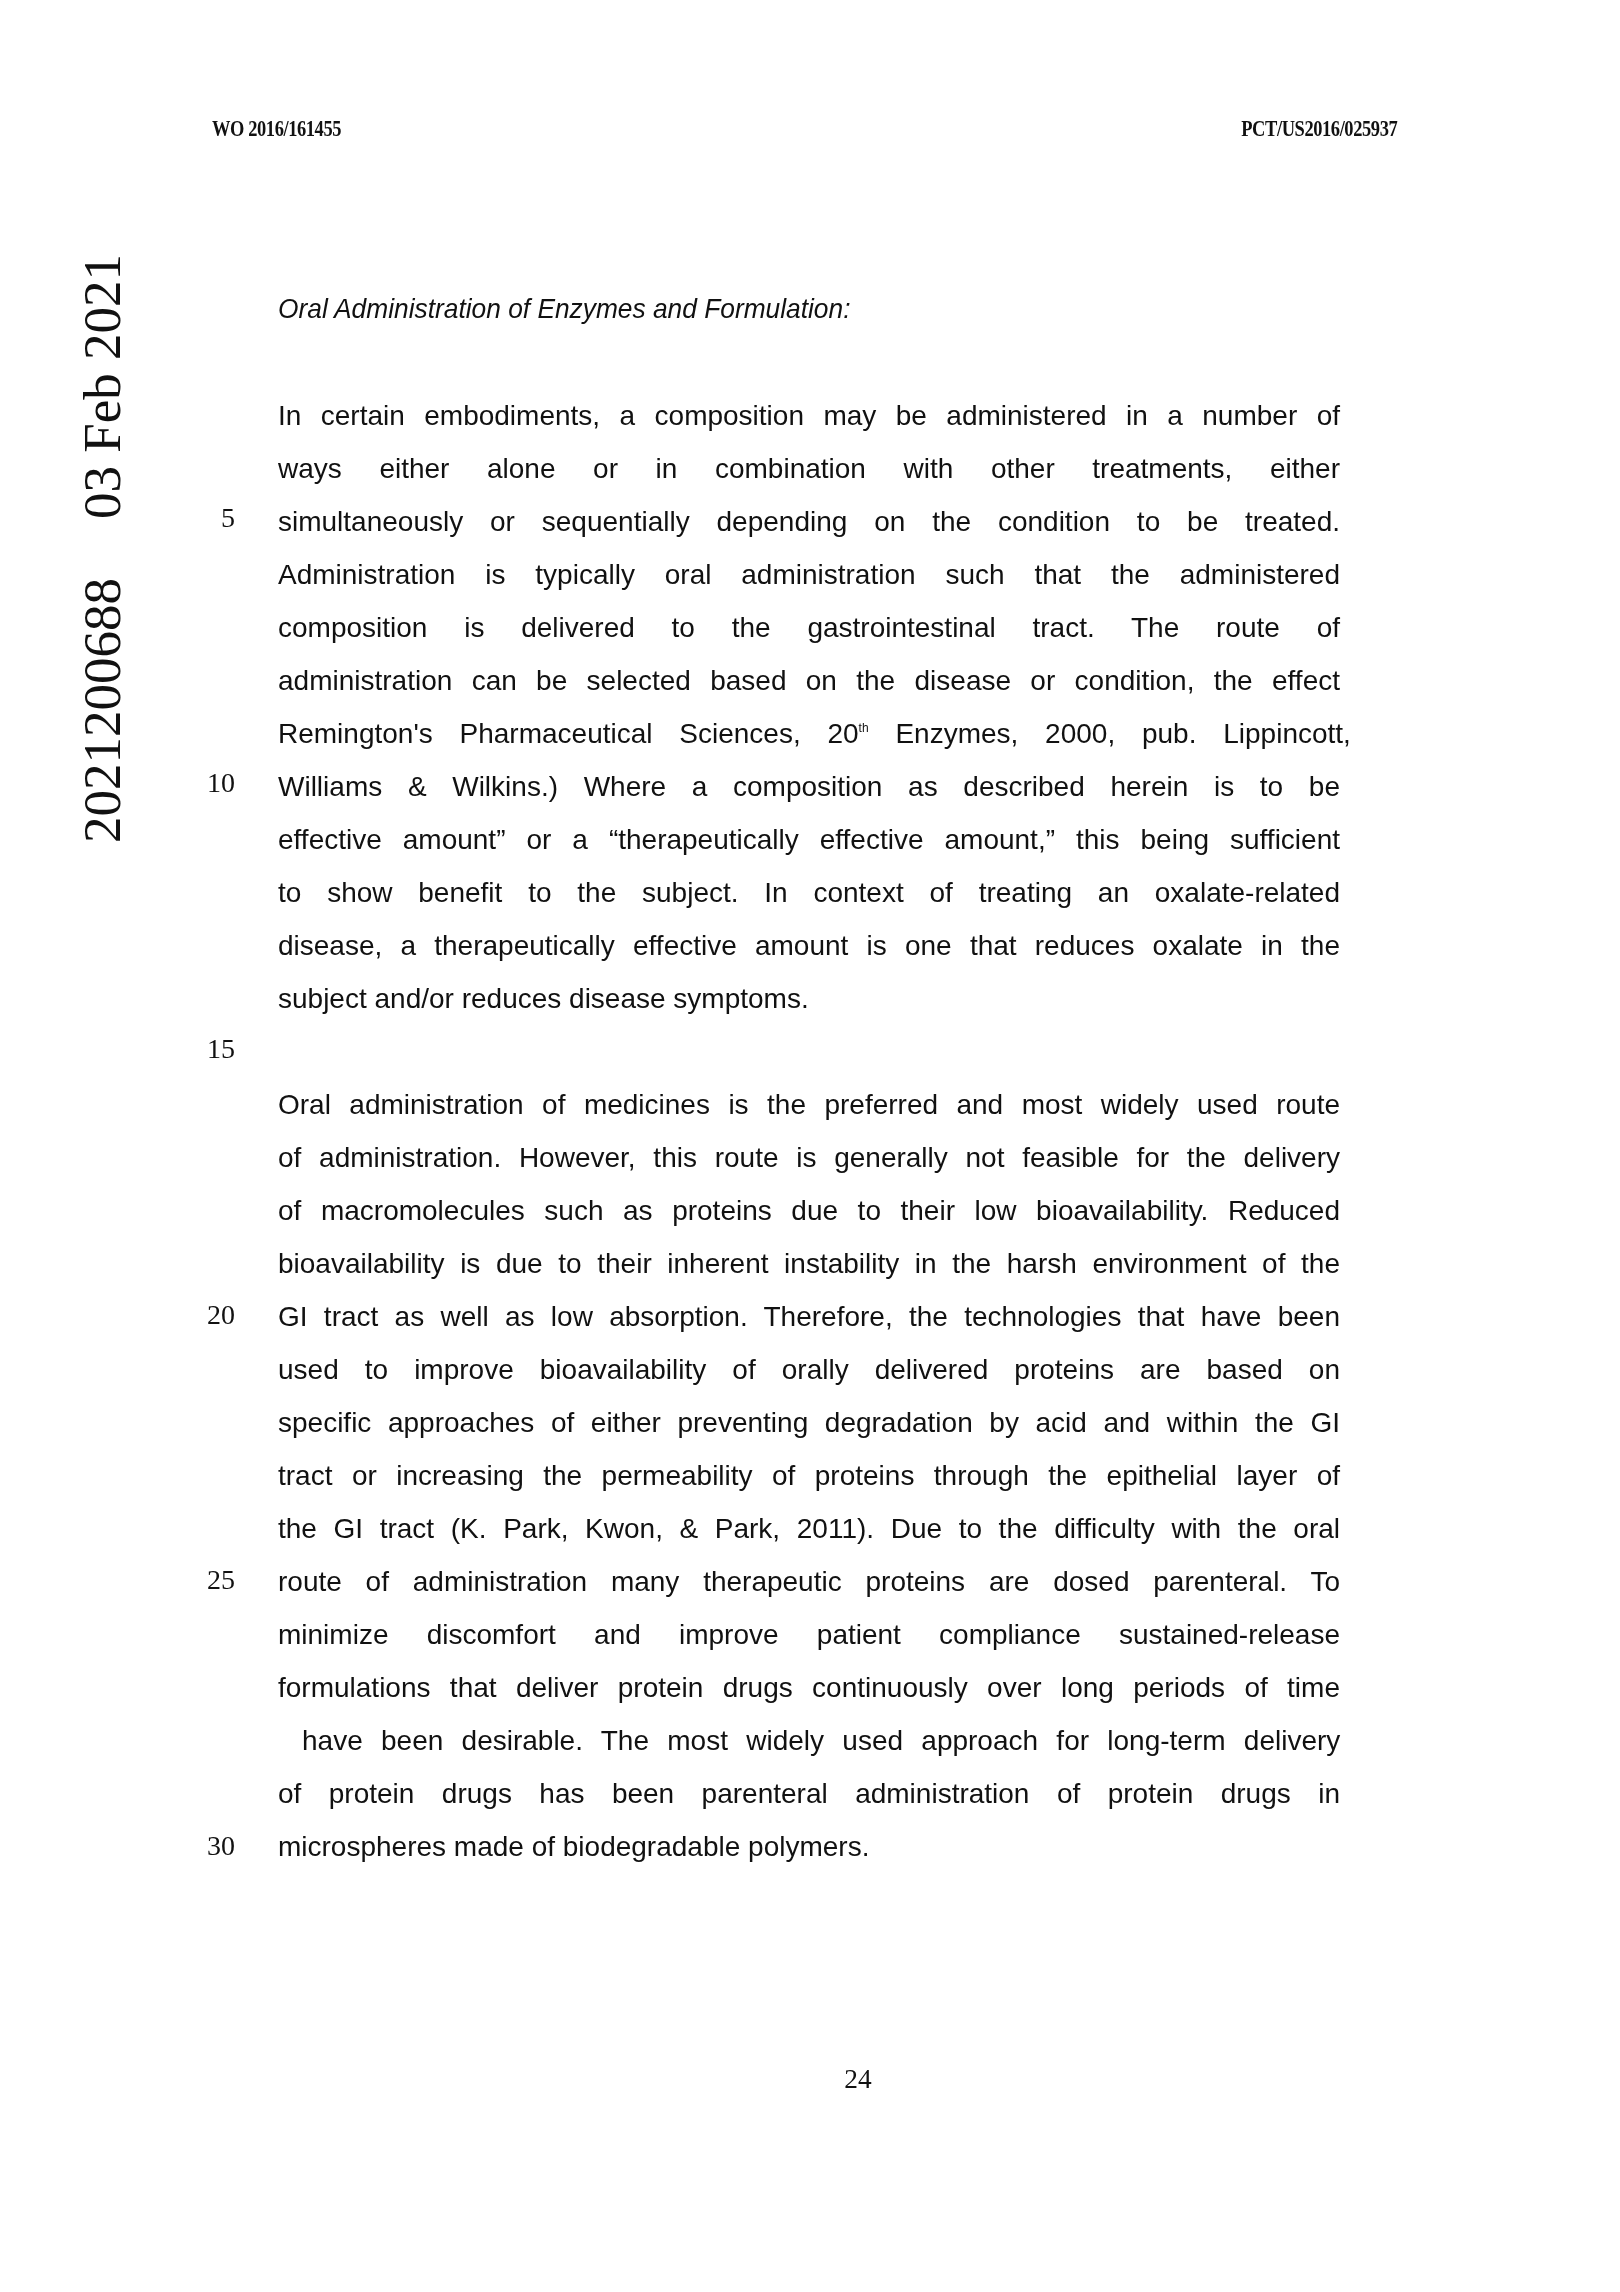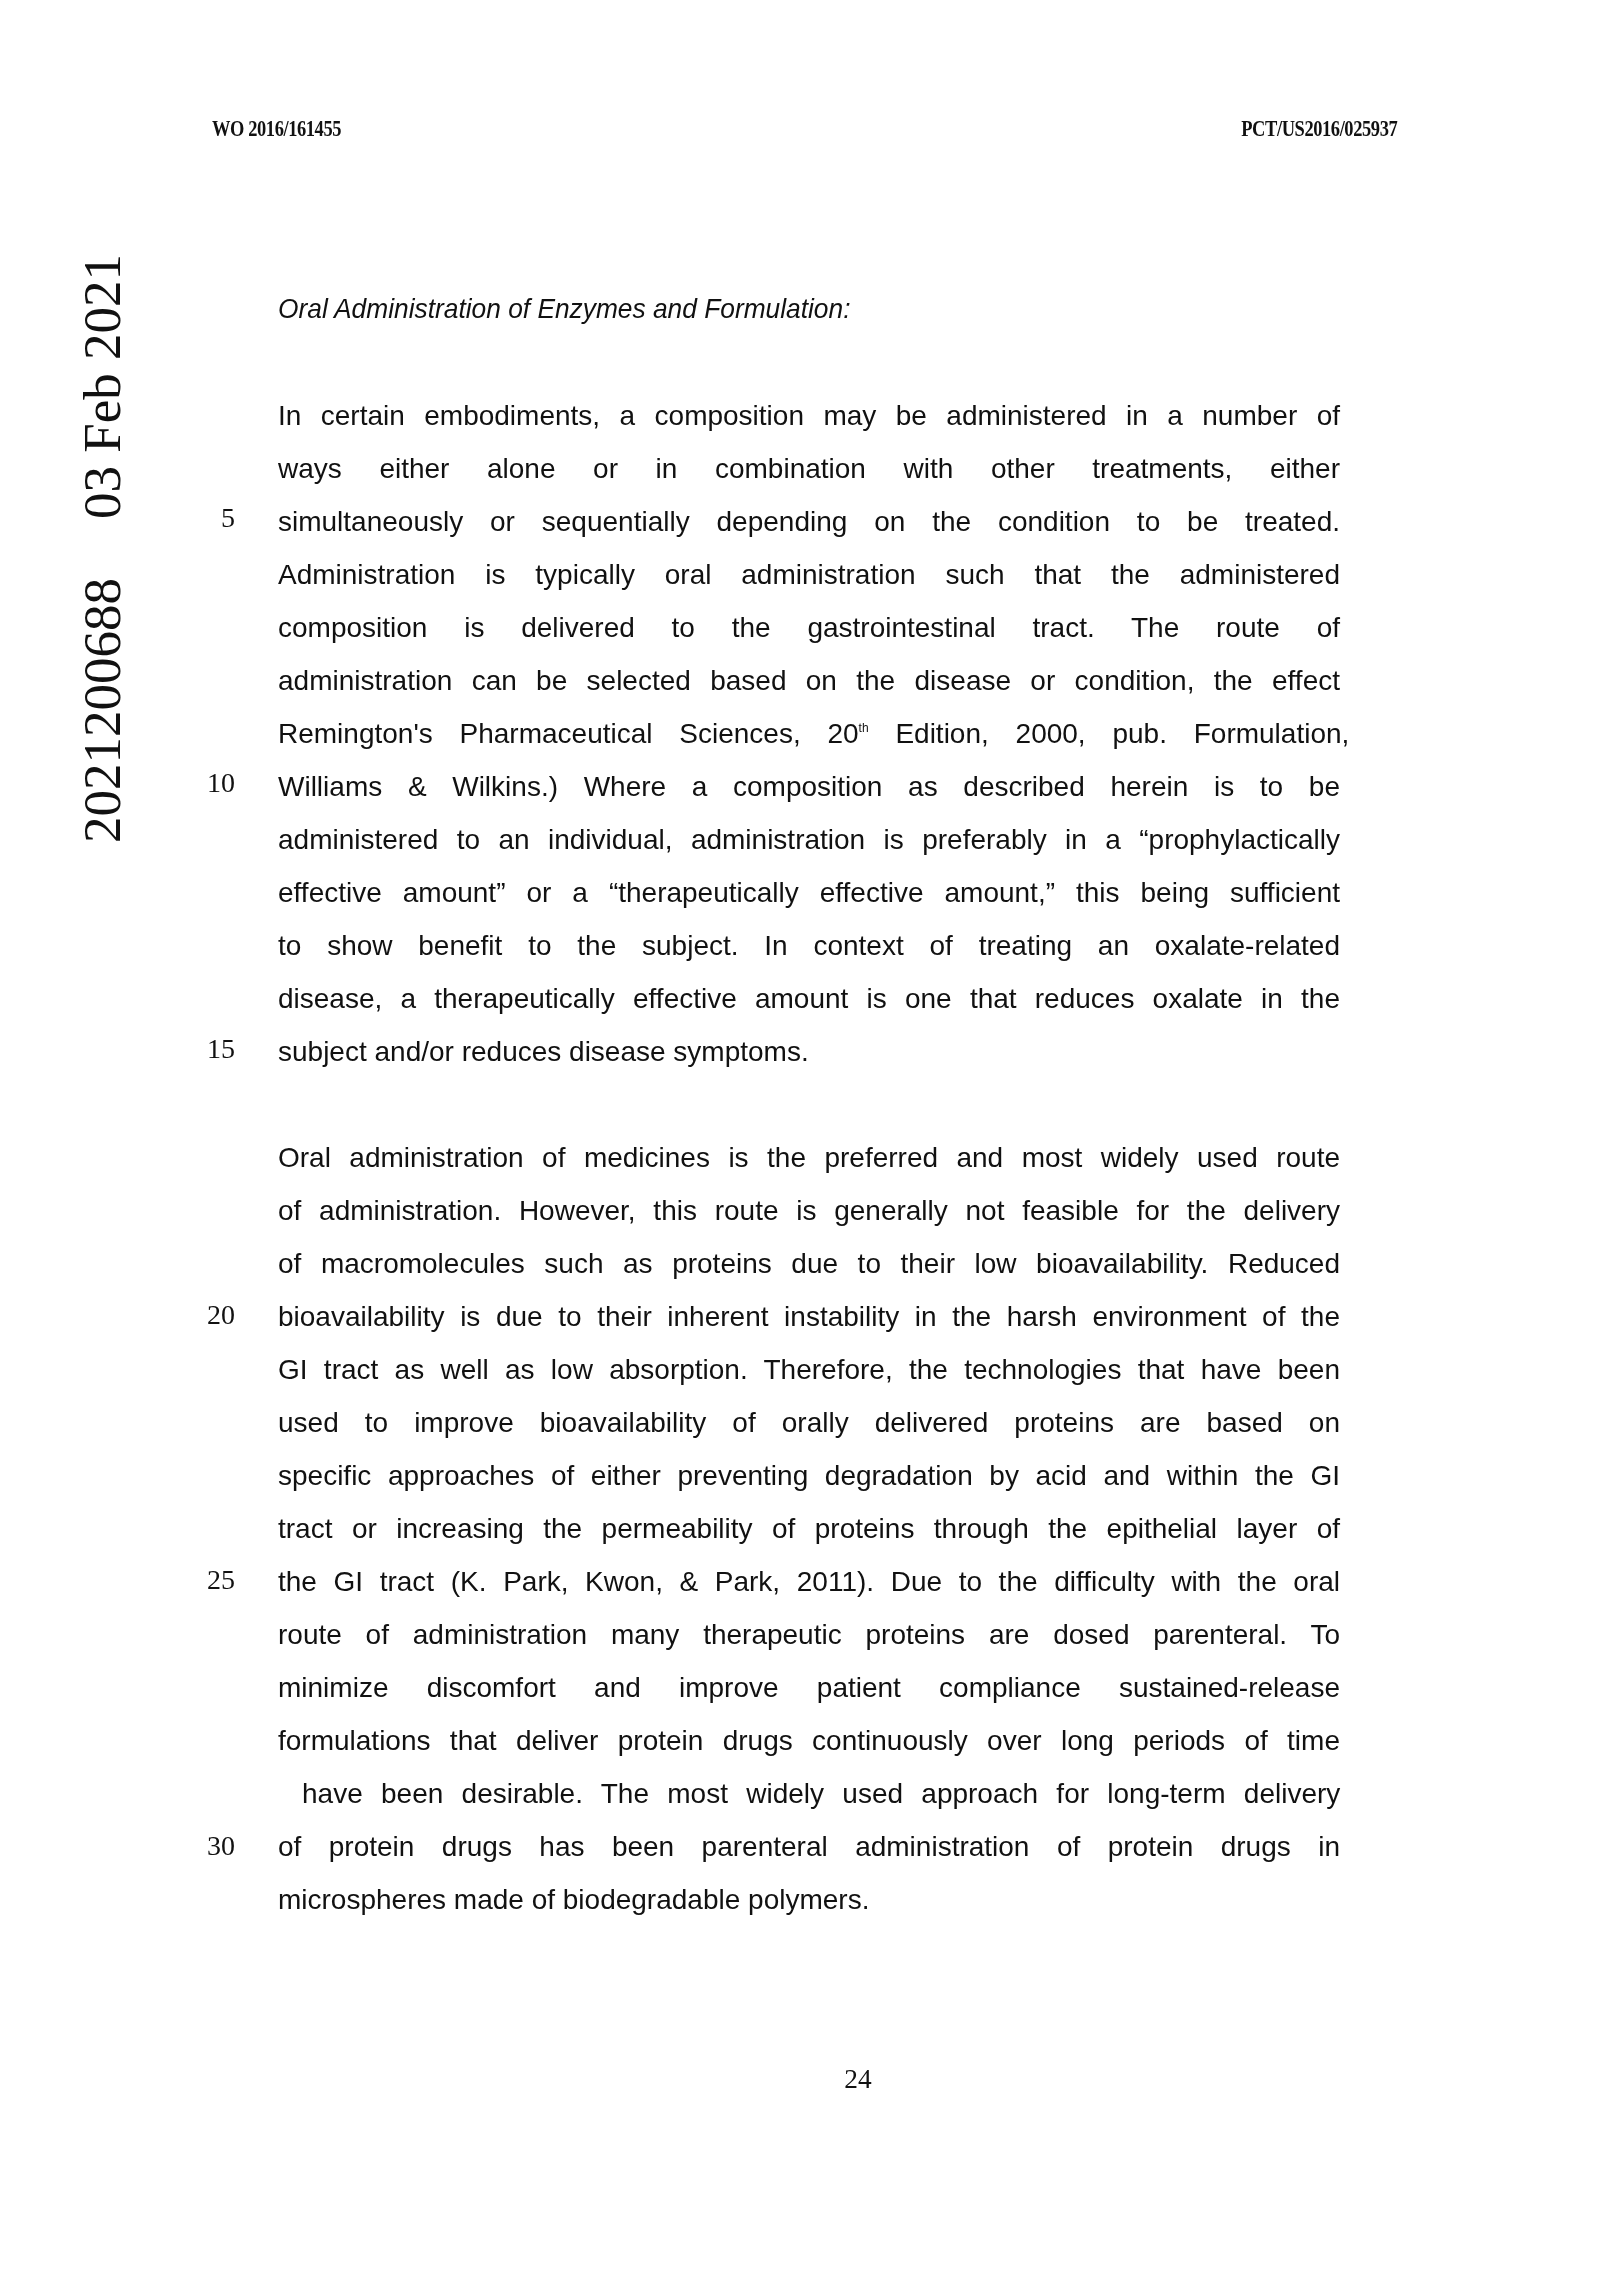--- a/index.html
+++ b/index.html
@@ -116,23 +116,22 @@
 <div class="content">
   <div class="heading">Oral Administration of Enzymes and Formulation:</div>
 
   <div class="para">
     <span class="line" style="display: block; white-space: nowrap; word-spacing: 10.4px;">In certain embodiments, a composition may be administered in a number of</span>
     <span class="line" style="display: block; white-space: nowrap; word-spacing: 28.5px;">ways either alone or in combination with other treatments, either</span>
     <span class="line" style="display: block; white-space: nowrap; word-spacing: 17.6px;">simultaneously or sequentially depending on the condition to be treated.</span>
     <span class="line" style="display: block; white-space: nowrap; word-spacing: 20.4px;">Administration is typically oral administration such that the administered</span>
     <span class="line" style="display: block; white-space: nowrap; word-spacing: 25px;">composition is delivered to the gastrointestinal tract.  The route of</span>
     <span class="line" style="display: block; white-space: nowrap; word-spacing: 10.3px;">administration can be selected based on the disease or condition, the effect</span>
-    <span class="line" style="display: block; white-space: nowrap; word-spacing: 19px;"><span>Remington's Pharmaceutical Sciences, 20</span><sup>th</sup><span> Edition, 2000, pub. Formulation,</span></span>
+    <span class="line" style="display: block; white-space: nowrap; word-spacing: 19px;"><span>Remington's Pharmaceutical Sciences, 20</span><sup>th</sup><span> Enzymes, 2000, pub. Lippincott,</span></span>
     <span class="line" style="display: block; white-space: nowrap; word-spacing: 15.3px;">Williams &amp; Wilkins.)  Where a composition as described herein is to be</span>
-    <span class="line" style="display: block; white-space: nowrap; word-spacing: 9px;">administered to an individual, administration is preferably in a “prophylactically</span>
     <span class="line" style="display: block; white-space: nowrap; word-spacing: 11.7px;">effective amount” or a “therapeutically effective amount,” this being sufficient</span>
     <span class="line" style="display: block; white-space: nowrap; word-spacing: 14.3px;">to show benefit to the subject.   In context of treating an oxalate-related</span>
     <span class="line" style="display: block; white-space: nowrap; word-spacing: 9.2px;">disease, a therapeutically effective amount is one that reduces oxalate in the</span>
     <span class="line last">subject and/or reduces disease symptoms.</span>
   </div>
 
   <div class="para">
     <span class="line" style="display: block; white-space: nowrap; word-spacing: 9.4px;">Oral administration of medicines is the preferred and most widely used route</span>
     <span class="line" style="display: block; white-space: nowrap; word-spacing: 8px;">of administration.  However, this route is generally not feasible for the delivery</span>
     <span class="line" style="display: block; white-space: nowrap; word-spacing: 9.5px;">of macromolecules such as proteins due to their low bioavailability.  Reduced</span>

